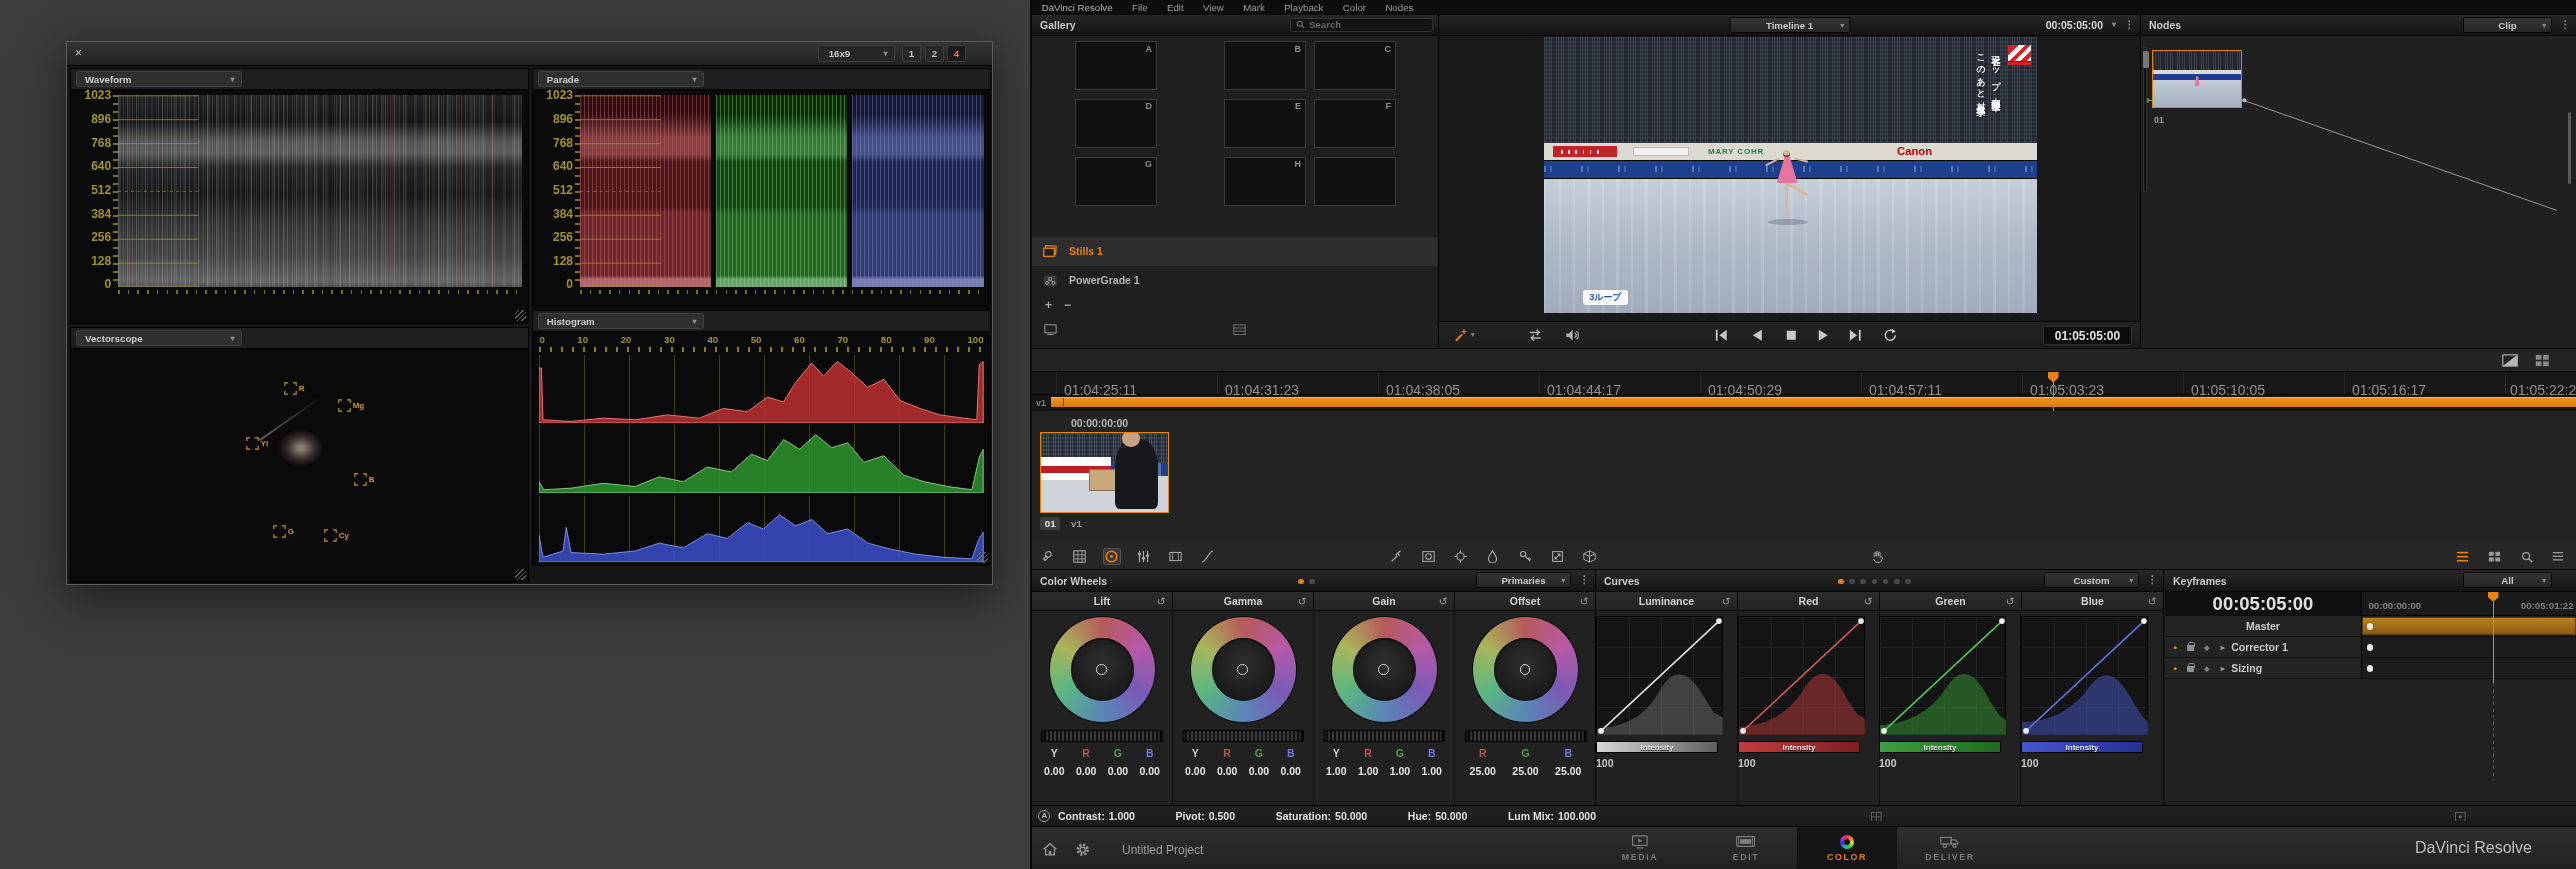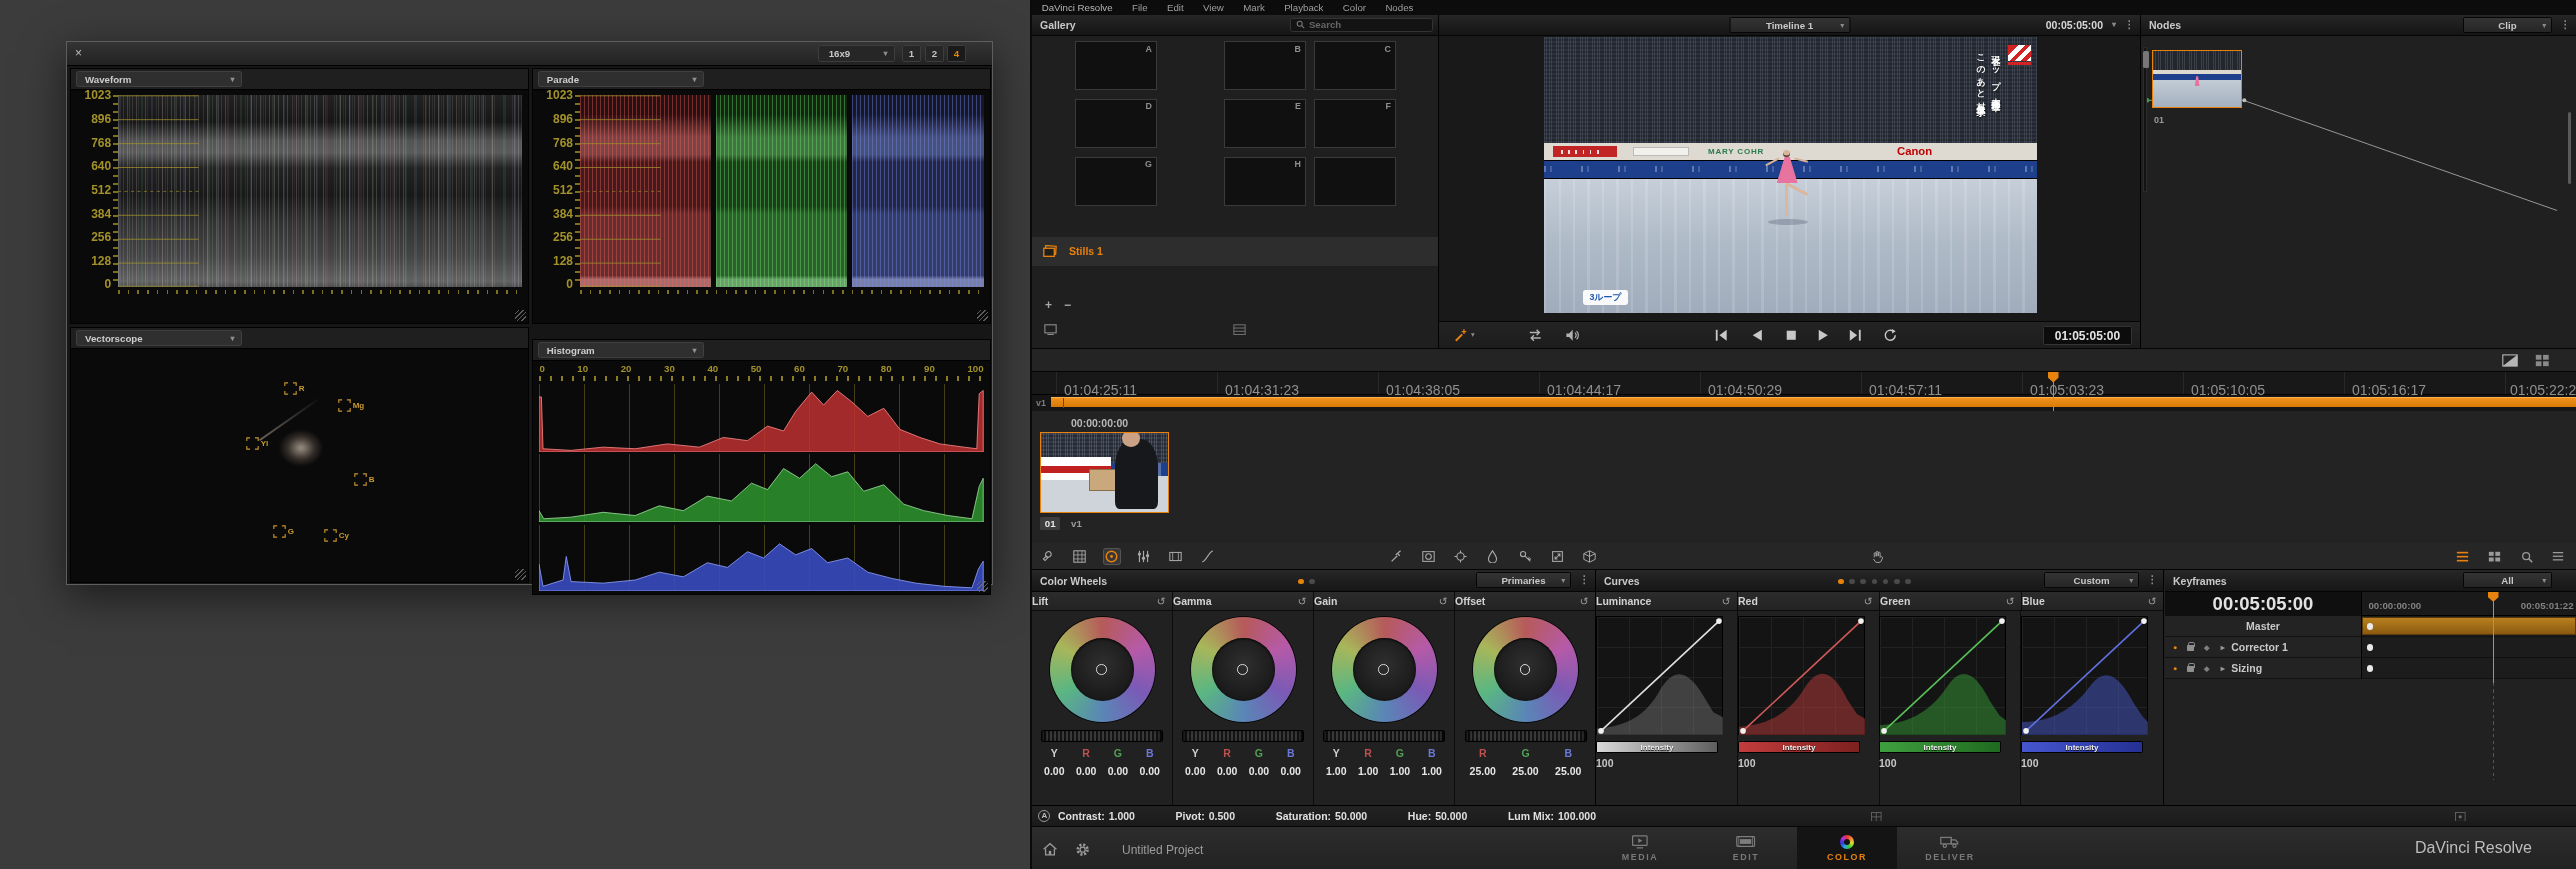--- a/index.html
+++ b/index.html
@@ -190,21 +190,21 @@
   
   .pal{position:absolute;top:570px;height:235px;background:#212121;border-right:1.6px solid #020202}
   .pal-head{position:absolute;left:0;right:0;top:0;height:22px;background:linear-gradient(#272727,#161616);
     border-bottom:0.8px solid #050505;font-size:10.5px;font-weight:bold;color:#c9c9c9}
   .pal-head .t{position:absolute;left:8px;top:4.8px}
   .pdots{position:absolute;top:8.9px;display:flex;gap:5.6px}
   .pdots i{width:5.6px;height:5.6px;border-radius:50%;background:#4a4a4a}
   .pdots i.on{background:#e8820e}
   .subrow{position:absolute;left:0;right:0;top:22px;height:19.3px;background:linear-gradient(#2c2c2c,#232323);
     border-bottom:0.8px solid #0c0c0c;display:flex}
-  .subcell{flex:1;position:relative;border-right:0.8px solid #0c0c0c;text-align:left;font-size:10.5px;font-weight:bold;color:#d2d2d2;line-height:18.5px}
+  .subcell{flex:1;position:relative;border-right:0.8px solid #0c0c0c;text-align:center;font-size:10.5px;font-weight:bold;color:#d2d2d2;line-height:18.5px}
   .subcell .rst{position:absolute;right:6.4px;top:0;color:#9a9a9a;font-weight:normal;font-size:10.5px}
   .wcol{position:absolute;top:41px;bottom:0;border-right:0.8px solid #0c0c0c;display:flex;flex-direction:column;align-items:center}
   .ring{width:105px;height:105px;border-radius:50%;margin-top:6.4px;position:relative;box-shadow:0 0 0 0.8px #000;
     background:conic-gradient(from 0deg,#b65a5a,#b65aa8,#7a5ab6,#5a86b6,#5ab682,#a8b65a,#b65a5a)}
   .ring:after{content:"";position:absolute;inset:21px;border-radius:50%;
     background:radial-gradient(circle at 50% 42%,#2f2f2f,#191919 72%);box-shadow:inset 0 0.8px 2.4px #000}
   .wpoint{position:absolute;left:50%;top:50%;width:10.5px;height:10.5px;margin:-5.6px 0 0 -5.6px;border:1.6px solid #d8d8d8;border-radius:50%;z-index:2}
   .mwheel{width:122px;height:12px;margin-top:7.2px;border:0.8px solid #000;border-radius:1.6px;
     background:repeating-linear-gradient(90deg,#3a3a3a 0 1.6px,#141414 1.6px 4px);
     box-shadow:inset 6.4px 0 6.4px -4.8px #000,inset -6.4px 0 6.4px -4.8px #000}
@@ -408,21 +408,21 @@
         <div class="vs-t" style="left:253px;top:180px">
           <svg width="13" height="13" viewBox="0 0 16 16">
               <path d="M1 5 V1 H5 M11 1 H15 V5 M15 11 V15 H11 M5 15 H1 V11" stroke="#c8922a" fill="none" stroke-width="1.4"></path>
             </svg>
           <span class="lbl">Cy</span>
         </div>
         <div class="grip"></div>
       </div>
     </div>
 
-    <div class="quad" style="left:465px;top:297px;width:459px;height:256px">
+    <div class="quad" style="left:465px;top:268px;width:459px;height:256px">
       <div class="q-head">
         <div class="q-drop">
           <span>Histogram</span>
           <span class="caret">▾</span>
         </div>
       </div>
       <div class="q-body">
         <div class="hist-nums">
           <span>0</span>
             <span>10</span>
@@ -511,20 +511,30 @@
       <div class="mem" style="left:282px;top:142px">
           <span class="ltr"></span>
         </div>
 
       <div class="album sel" style="top:222px">
         <svg width="14.5" height="13" viewBox="0 0 18 16">
           <rect x="3" y="1" width="13" height="10" fill="none" stroke="#e8820e" stroke-width="1.6" transform="rotate(4 9 6)"></rect>
           <rect x="1" y="4" width="13" height="10" fill="#1f1f1f" stroke="#e8820e" stroke-width="1.6"></rect>
         </svg>
         <span class="nm">Stills 1</span>
+      </div>
+      <div class="album" style="top:251px">
+        <svg width="14.5" height="13" viewBox="0 0 18 16">
+          <rect x="1" y="2" width="16" height="13" rx="2" fill="#3a3a3a"></rect>
+          <circle cx="9" cy="6" r="2" fill="none" stroke="#9a9a9a" stroke-width="1.2"></circle>
+          <circle cx="5" cy="11" r="1.8" fill="none" stroke="#9a9a9a" stroke-width="1.2"></circle>
+          <circle cx="13" cy="11" r="1.8" fill="none" stroke="#9a9a9a" stroke-width="1.2"></circle>
+          <path d="M8 7.5 L6 9.5 M10 7.5 L12 9.5" stroke="#9a9a9a" stroke-width="1.2"></path>
+        </svg>
+        <span class="nm">PowerGrade 1</span>
       </div>
       <span class="gtool" style="left:13px;top:283px">+</span>
       <span class="gtool" style="left:32px;top:283px">−</span>
       <svg style="position:absolute;left:12px;top:309px" width="13" height="11.3" viewBox="0 0 16 14">
         <rect x="1" y="1" width="14" height="10" fill="none" stroke="#8a8a8a" stroke-width="1.4"></rect>
           <line x1="4" y1="13" x2="12" y2="13" stroke="#8a8a8a" stroke-width="1.4"></line>
       </svg>
       <svg style="position:absolute;left:201px;top:309px" width="13" height="11.3" viewBox="0 0 16 14">
         <rect x="1" y="1" width="14" height="12" fill="none" stroke="#6f6f6f" stroke-width="1.3"></rect>
           <line x1="1" y1="5" x2="15" y2="5" stroke="#6f6f6f" stroke-width="1.3"></line>

